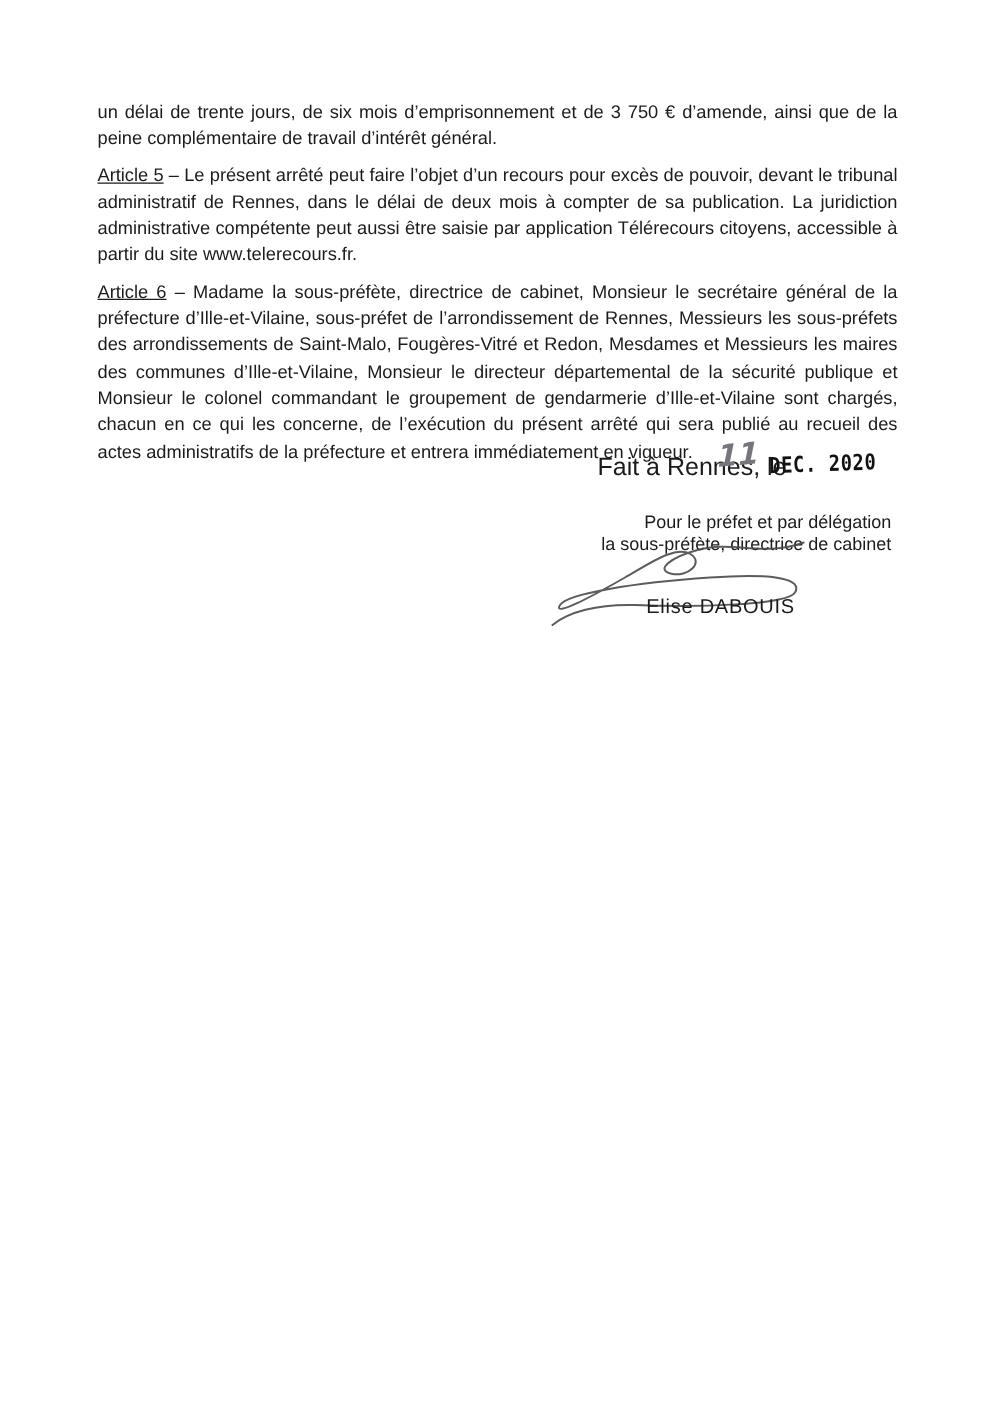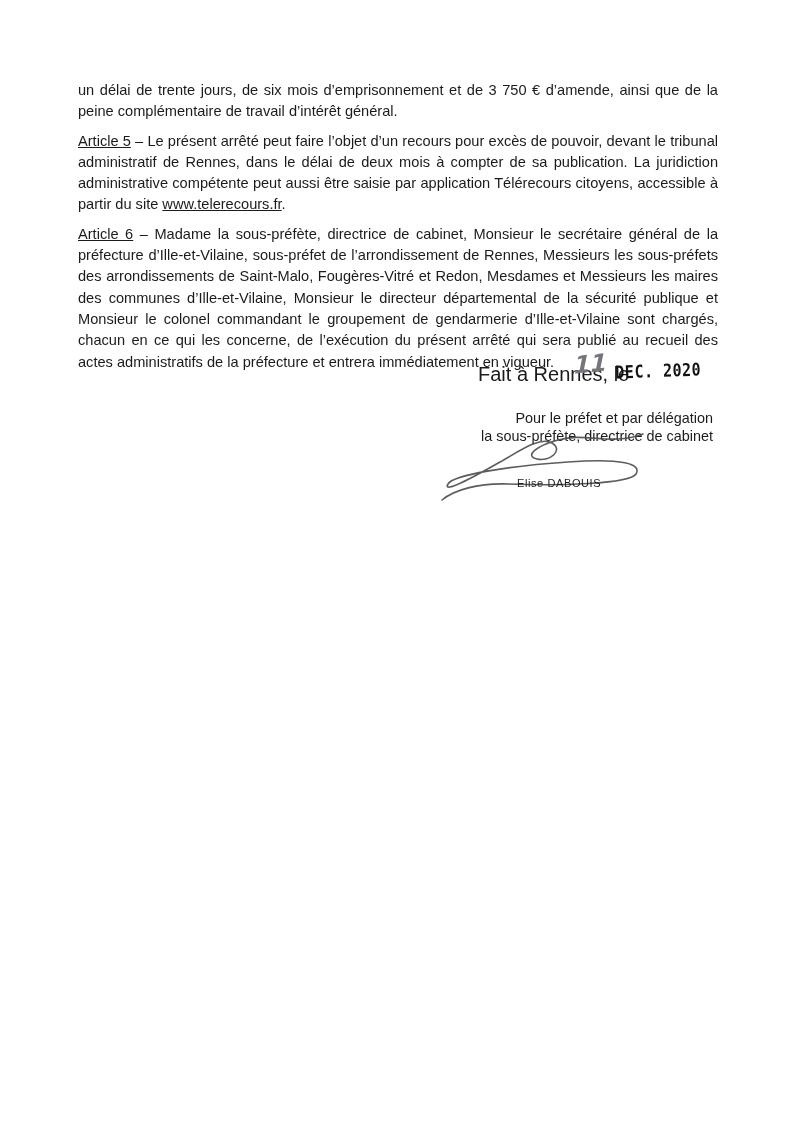--- a/index.html
+++ b/index.html
@@ -29,21 +29,20 @@
     line-height:21.3px;
     text-align:justify;
     color:var(--text);
   }
   .doc-text p{margin:0 0 8px 0;}
   .article-label{
     font-weight:normal;
     text-decoration:underline;
   }
   .doc-link{
-    text-decoration:underline;
     color:inherit;
   }
   .fait-line{
     position:absolute;
     left:478px;
     top:363px;
     font-size:20px;
     white-space:nowrap;
   }
   .date-stamp{
@@ -82,21 +81,21 @@
     width:266px;
     text-align:right;
     font-size:14.4px;
     line-height:18px;
     white-space:nowrap;
   }
   .signer-name{
     position:absolute;
     left:517px;
     top:477px;
-    font-size:11px;
+    font-size:16px;
     letter-spacing:0.6px;
     white-space:nowrap;
   }
   .signature-svg{
     position:absolute;
     left:438px;
     top:428px;
     width:210px;
     height:80px;
     overflow:visible;

